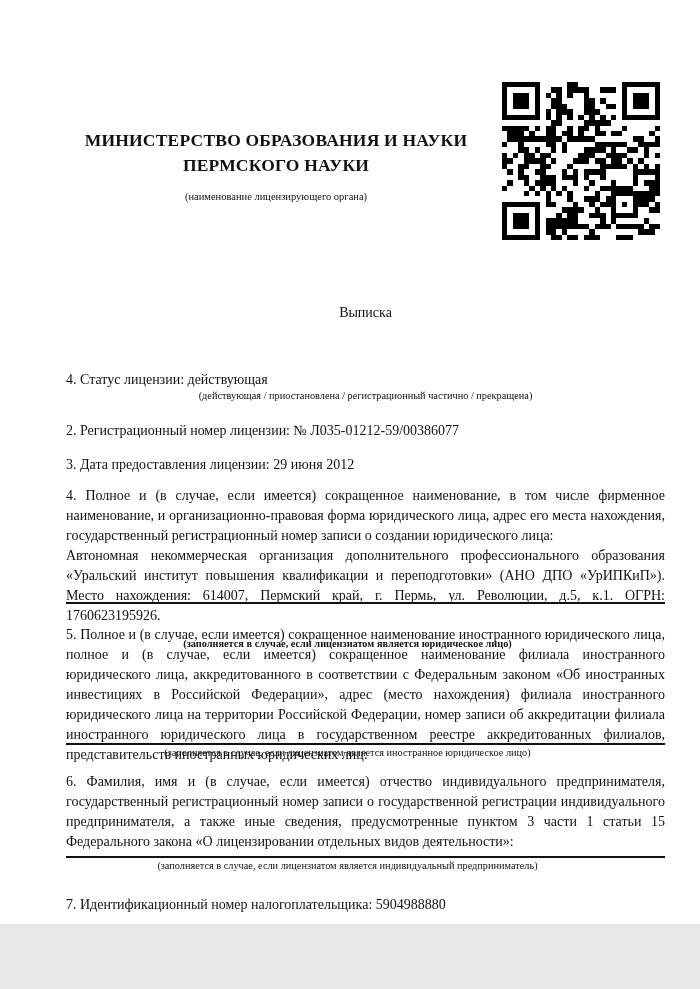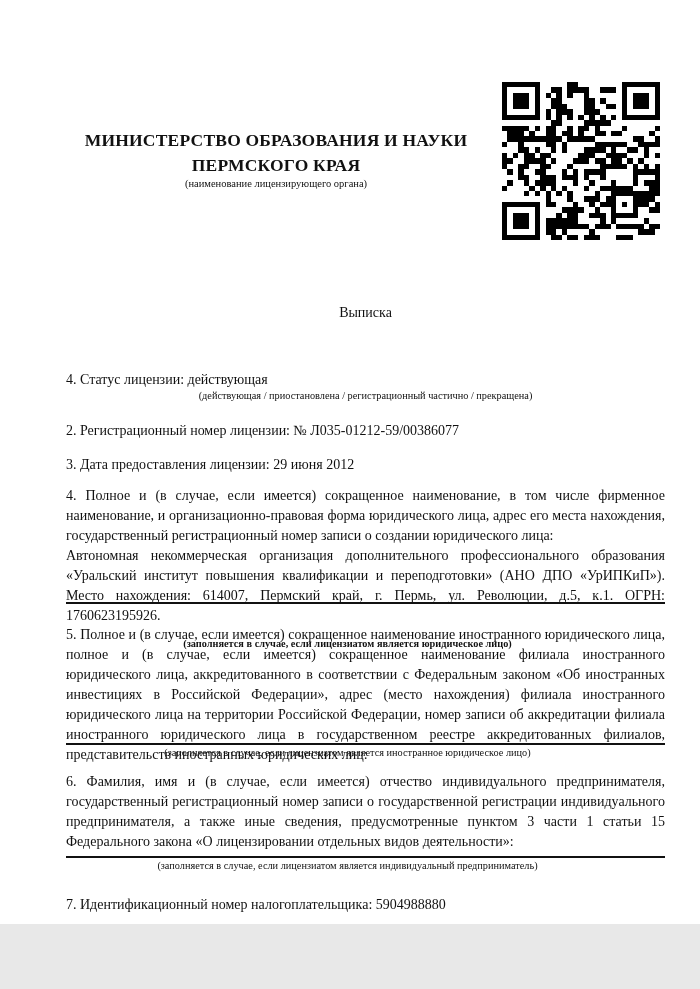--- a/index.html
+++ b/index.html
@@ -29,21 +29,21 @@
     width: 484px;
     text-align: center;
   }
   .ministry-line {
     font-size: 17.5px;
     font-weight: bold;
     line-height: 25px;
     letter-spacing: 0.2px;
   }
   .header-caption {
-    margin-top: 0;
+    margin-top: 13px;
     font-size: 10.5px;
     line-height: 12px;
   }
   .doc-title {
     position: absolute;
     left: 66px;
     top: 303px;
     width: 599px;
     text-align: center;
     font-size: 14px;
@@ -526,21 +526,21 @@
         <rect x="16" y="28" width="1" height="1" fill="#000000"></rect>
         <rect x="17" y="28" width="1" height="1" fill="#000000"></rect>
         <rect x="21" y="28" width="1" height="1" fill="#000000"></rect>
         <rect x="22" y="28" width="1" height="1" fill="#000000"></rect>
         <rect x="23" y="28" width="1" height="1" fill="#000000"></rect>
       </svg>
     </div>
 
   <div class="header-block">
     <div class="ministry-line">МИНИСТЕРСТВО ОБРАЗОВАНИЯ И НАУКИ</div>
-    <div class="ministry-line">ПЕРМСКОГО КРАЯ</div>
+    <div class="ministry-line">ПЕРМСКОГО НАУКИ</div>
     <div class="header-caption">(наименование лицензирующего органа)</div>
   </div>
 
   <div class="doc-title">
     <div>Выписка</div>
   </div>
 
   <div class="content">
 
     <div class="item" id="item1">4. Статус лицензии: действующая</div>

